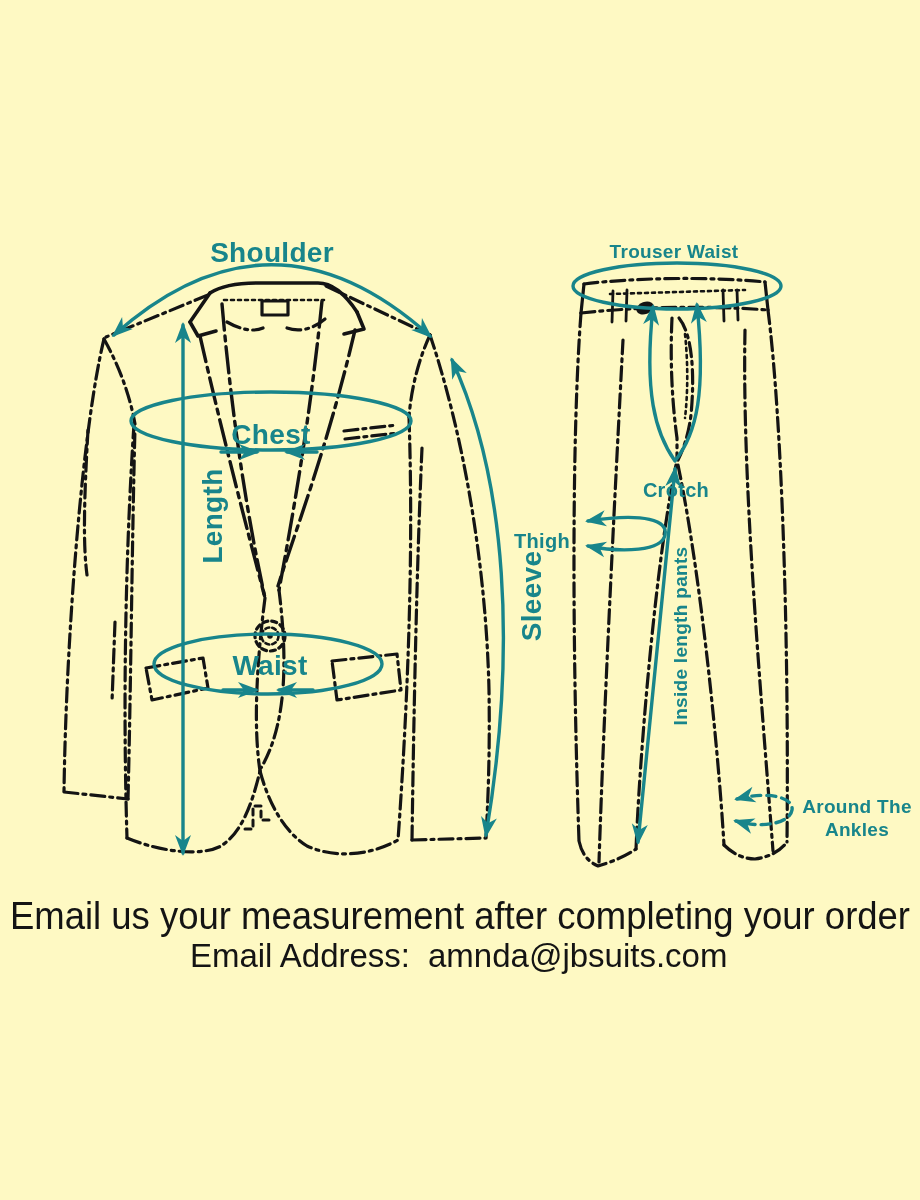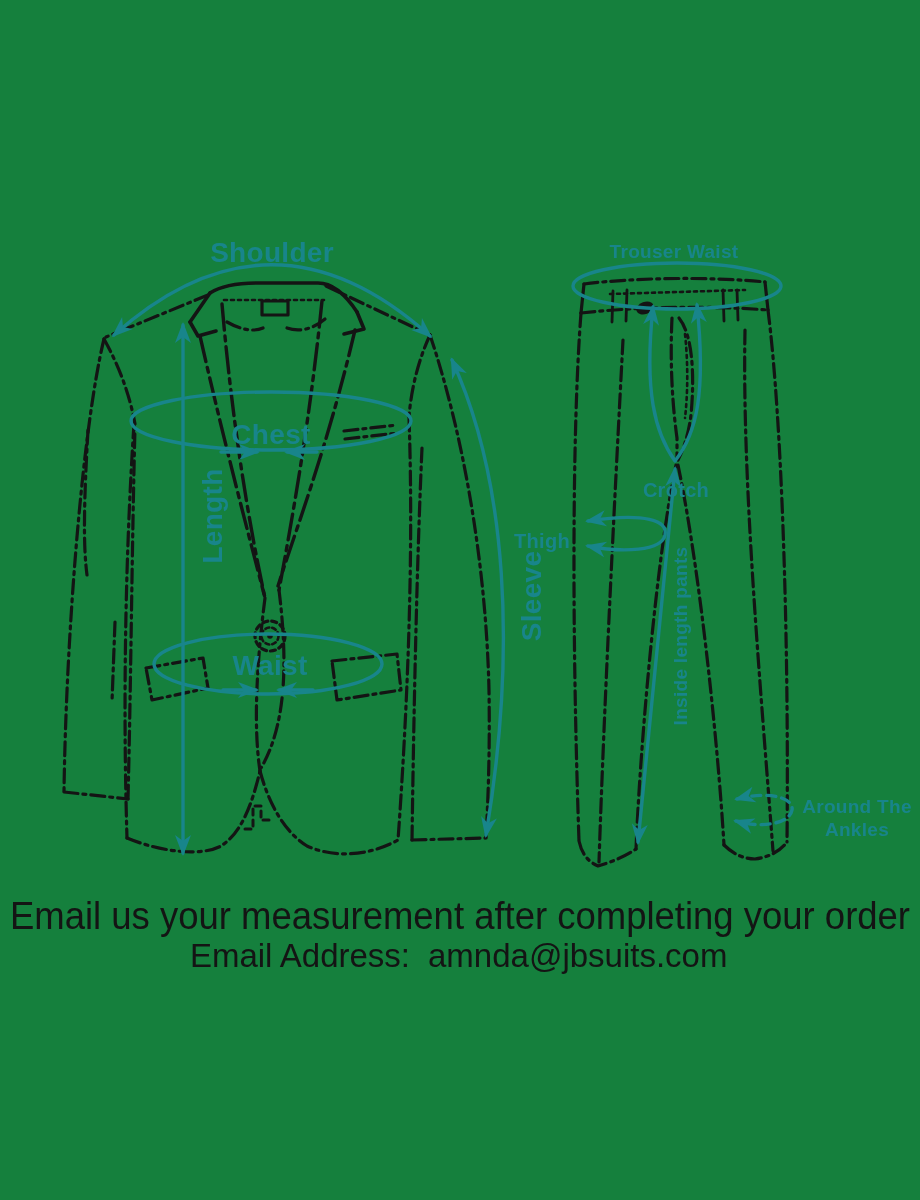--- a/index.html
+++ b/index.html
@@ -1,16 +1,16 @@
 <!DOCTYPE html>
 <html><head>
 <meta charset="utf-8">
 <style>
   html,body{margin:0;padding:0;background:#ffffff;}
-  .stage{position:relative;width:920px;height:1200px;background:#15803d;overflow:hidden;
+  .stage{position:relative;width:920px;height:1200px;background:#fef9c3;overflow:hidden;
          font-family:"Liberation Sans",sans-serif;}
   svg{display:block;}
   
   .ink{stroke:#141414;fill:none;stroke-width:3.2;stroke-linecap:round;stroke-linejoin:round;}
   .dashdot{stroke-dasharray:14 5 3 5;}
   .longdash{stroke-dasharray:26 6 5 6;stroke-width:3.4;}
   .solid{stroke-dasharray:none;stroke-width:3.6;}
   .fine{stroke-dasharray:3 4;stroke-width:2.6;}
   .step{stroke-dasharray:6 5;stroke-width:3;}
   

